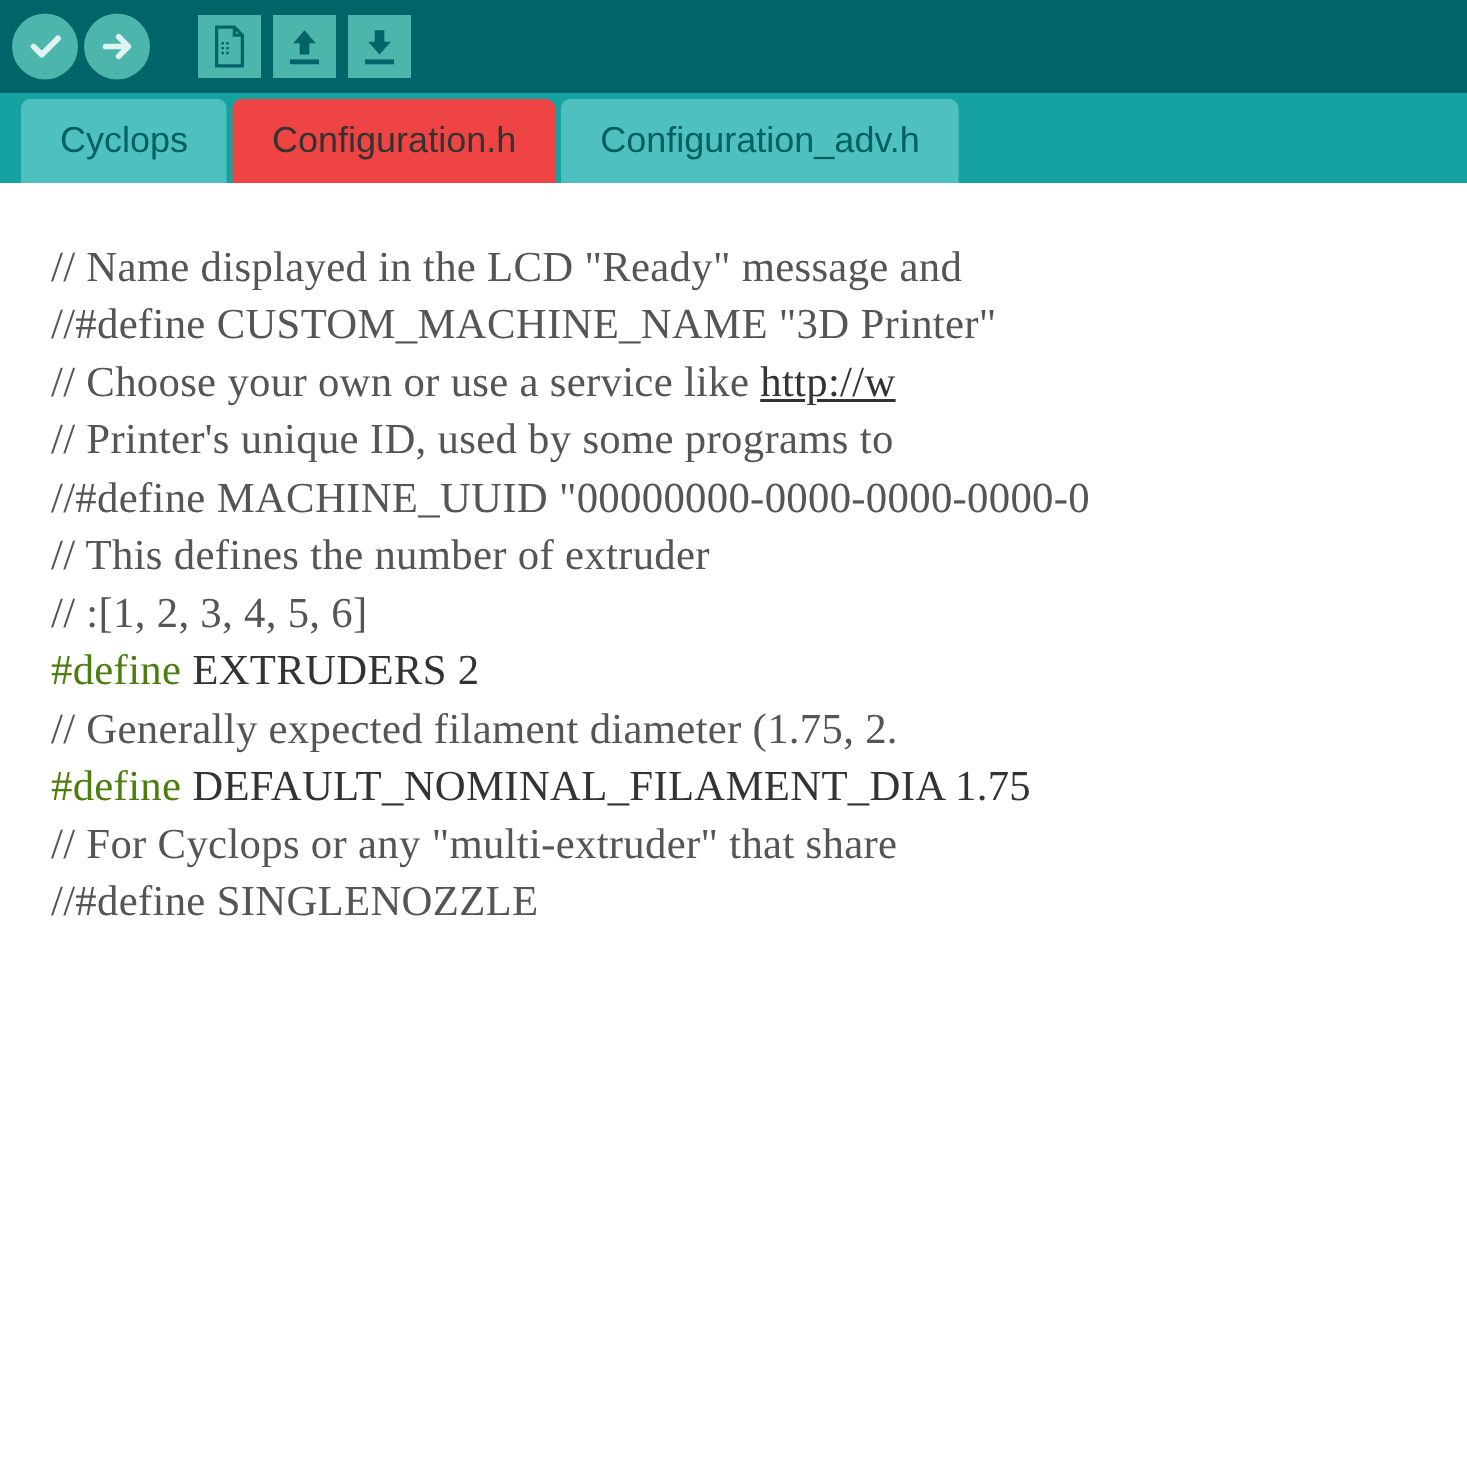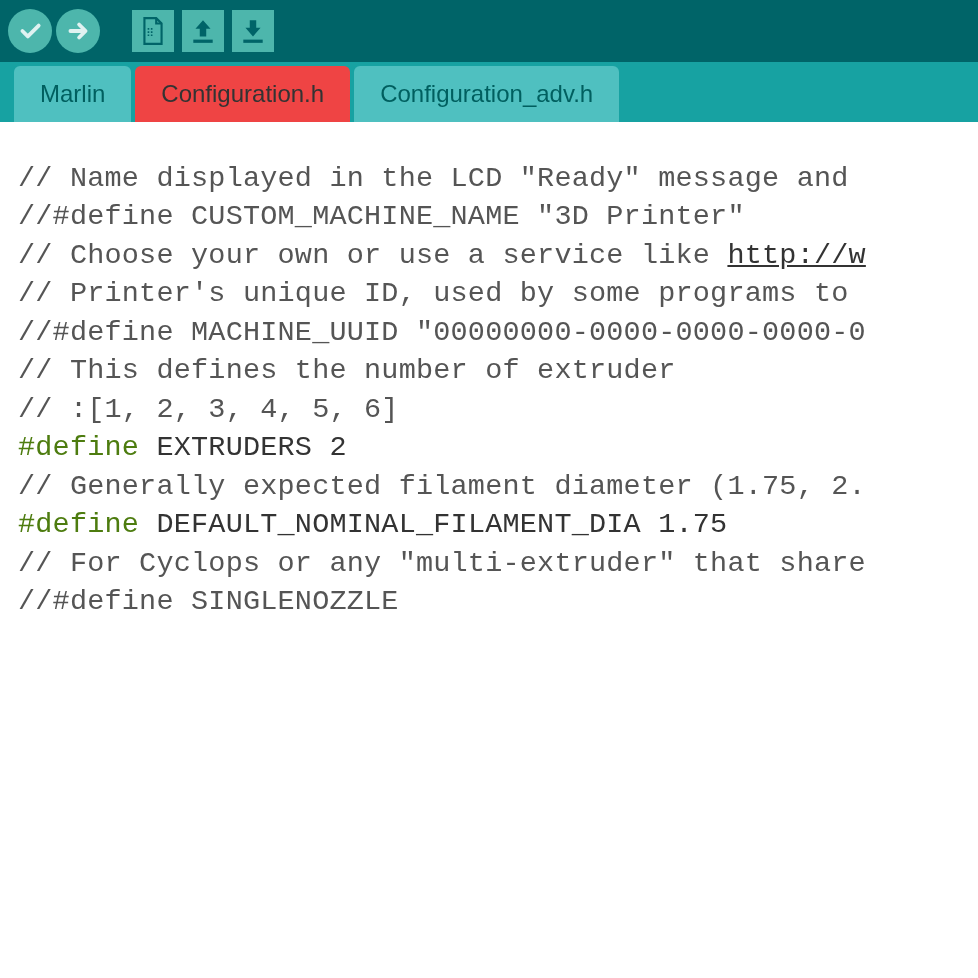--- a/index.html
+++ b/index.html
@@ -62,26 +62,27 @@
     border-top-left-radius: 6px;
     border-top-right-radius: 6px;
     position: relative;
   }
   .tab.active {
     background: #ef4444;
     color: #333;
   }
   .editor {
     padding: 38px 10px 10px 18px;
-    font-family: Liberation Mono, monospace;
+    font-family: Liberation Serif, serif;
     font-size: 28.5px;
     line-height: 1.35;
     white-space: nowrap;
     color: #333;
     letter-spacing: 0.2px;
+    margin-left: 16px;
   }
   .line {
     white-space: pre;
   }
   .comment { color: #555; }
   .keyword { color: #4d7c0f; }
   .underline-link { text-decoration: underline; color: #333;}
   svg { display:block; }
 </style>
 </head>
@@ -116,21 +117,21 @@
   </div>
   <div class="toolbar-btn-square">
     <svg width="26" height="28" viewBox="0 0 24 26">
       <path fill="#006468" d="M12 18l-7-8h4V3h6v7h4z"></path>
       <rect x="3" y="21" width="18" height="3" fill="#006468"></rect>
     </svg>
   </div>
 </div>
 
 <div class="tabbar">
-  <div class="tab">Marlin</div>
+  <div class="tab">Cyclops</div>
   <div class="tab active">Configuration.h</div>
   <div class="tab">Configuration_adv.h</div>
 </div>
 
 <div class="editor">
 <div class="line comment">// Name displayed in the LCD "Ready" message and </div>
 <div class="line comment">//#define CUSTOM_MACHINE_NAME "3D Printer"</div>
 <div class="line"></div>
 <div class="line comment"><span>// Choose your own or use a service like </span><span class="underline-link">http://w</span></div>
 <div class="line comment">// Printer's unique ID, used by some programs to </div>

